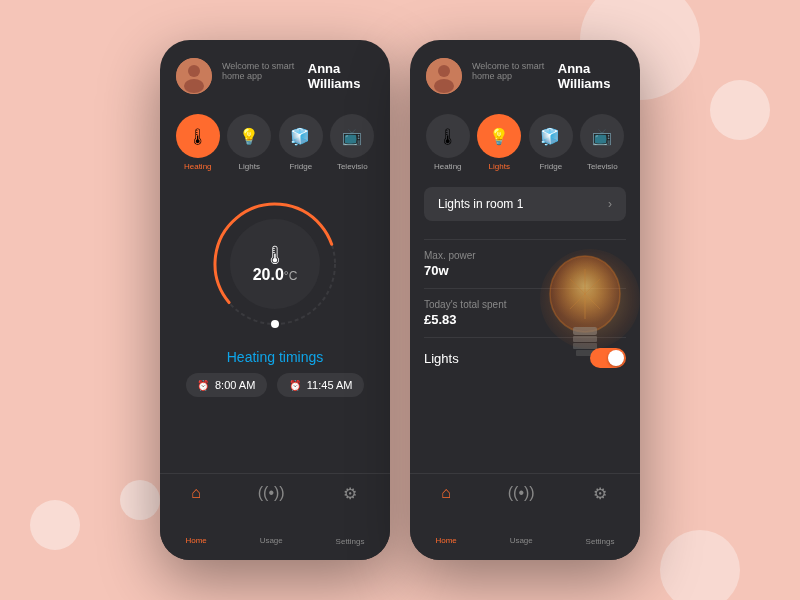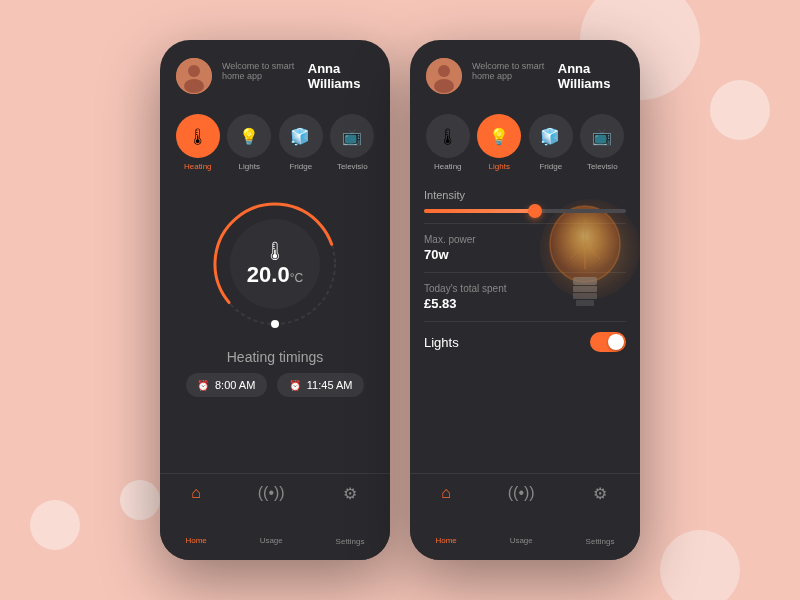--- a/index.html
+++ b/index.html
@@ -137,33 +137,33 @@
       text-align: center;
     }
 
     .temp-icon {
       font-size: 18px;
       color: white;
       display: block;
     }
 
     .temp-value {
-      font-size: 22px;
+      font-size: 16px;
       font-weight: 700;
       color: white;
     }
 
     .temp-unit {
       font-size: 12px;
       color: #aaa;
     }
 
     .heating-timings-label {
       font-size: 14px;
-      color: #a3a3a3;
+      color: #0ea5e9;
       font-weight: 500;
       margin-top: 10px;
     }
 
     .timing-row {
       display: flex;
       gap: 10px;
       margin-top: 8px;
       padding: 0 16px;
     }
@@ -558,20 +558,24 @@
         <span class="nav-label">Fridge</span>
       </div>
       <div class="nav-item">
         <div class="nav-icon-circle">
           <span>📺</span>
         </div>
         <span class="nav-label">Televisio</span>
       </div>
     </div>
 
+    <div class="room-selector">
+      <span class="room-text">Lights in room 1</span>
+      <span class="chevron">›</span>
+    </div>
 
     <div class="lights-content">
 
       <div class="bulb-container">
         <div class="bulb-glow"></div>
         <svg width="110" height="150" viewBox="0 0 110 150">
 
           <defs>
             <radialGradient id="bulbGrad" cx="50%" cy="40%" r="50%">
               <stop offset="0%" stop-color="#ffe080" stop-opacity="0.9"></stop>
@@ -587,27 +591,20 @@
           <line x1="40" y1="40" x2="70" y2="70" stroke="#cc8030" stroke-width="1" opacity="0.4"></line>
           <line x1="70" y1="40" x2="40" y2="70" stroke="#cc8030" stroke-width="1" opacity="0.4"></line>
 
           <rect x="43" y="88" width="24" height="8" rx="2" fill="#888" opacity="0.7"></rect>
           <rect x="43" y="97" width="24" height="6" rx="1" fill="#777" opacity="0.7"></rect>
           <rect x="43" y="104" width="24" height="6" rx="1" fill="#666" opacity="0.7"></rect>
           <rect x="46" y="111" width="18" height="6" rx="1" fill="#555" opacity="0.7"></rect>
         </svg>
       </div>
 
-      <div class="intensity-section">
-        <div class="section-label">Intensity</div>
-        <div class="slider-track">
-          <div class="slider-fill"></div>
-          <div class="slider-thumb"></div>
-        </div>
-      </div>
 
       <div class="divider"></div>
 
       <div class="stat-block">
         <div class="stat-label">Max. power</div>
         <div class="stat-value">70w</div>
       </div>
 
       <div class="divider"></div>
 

